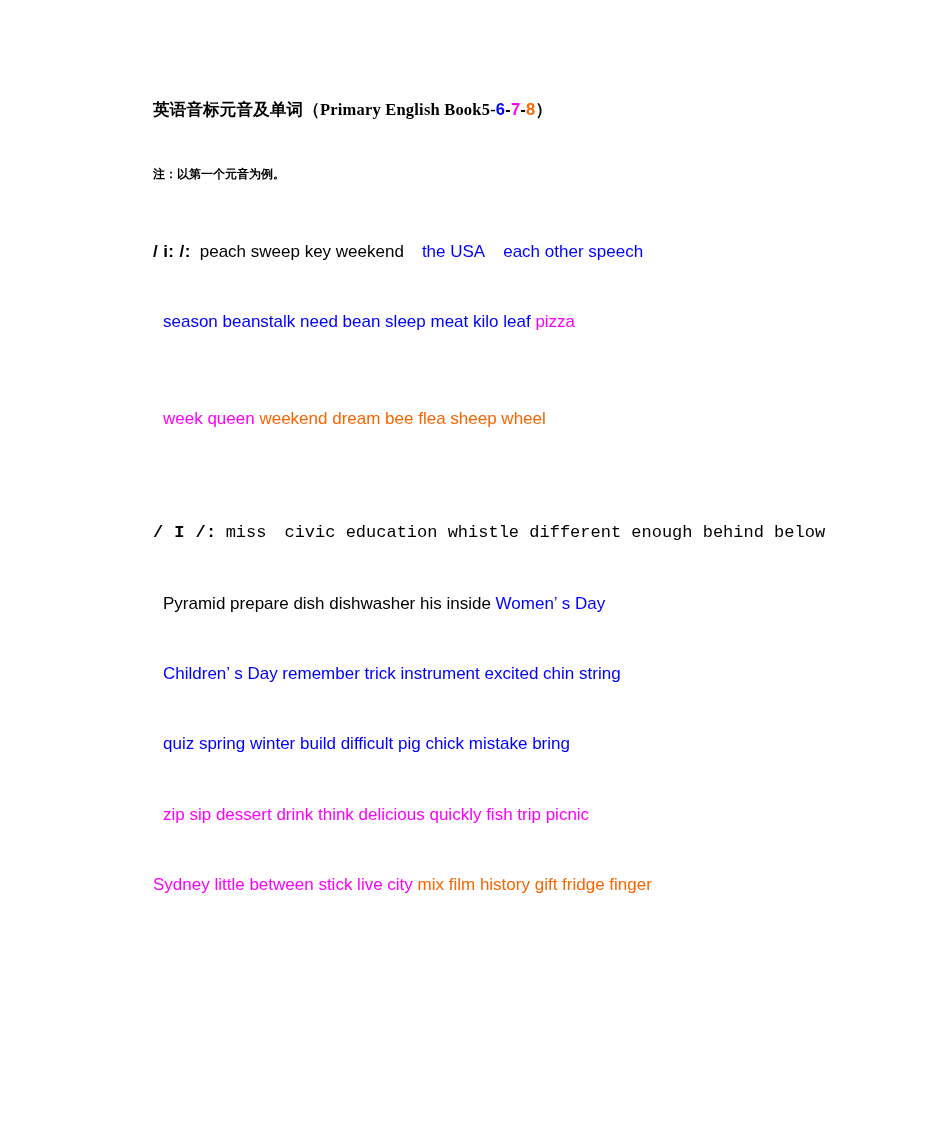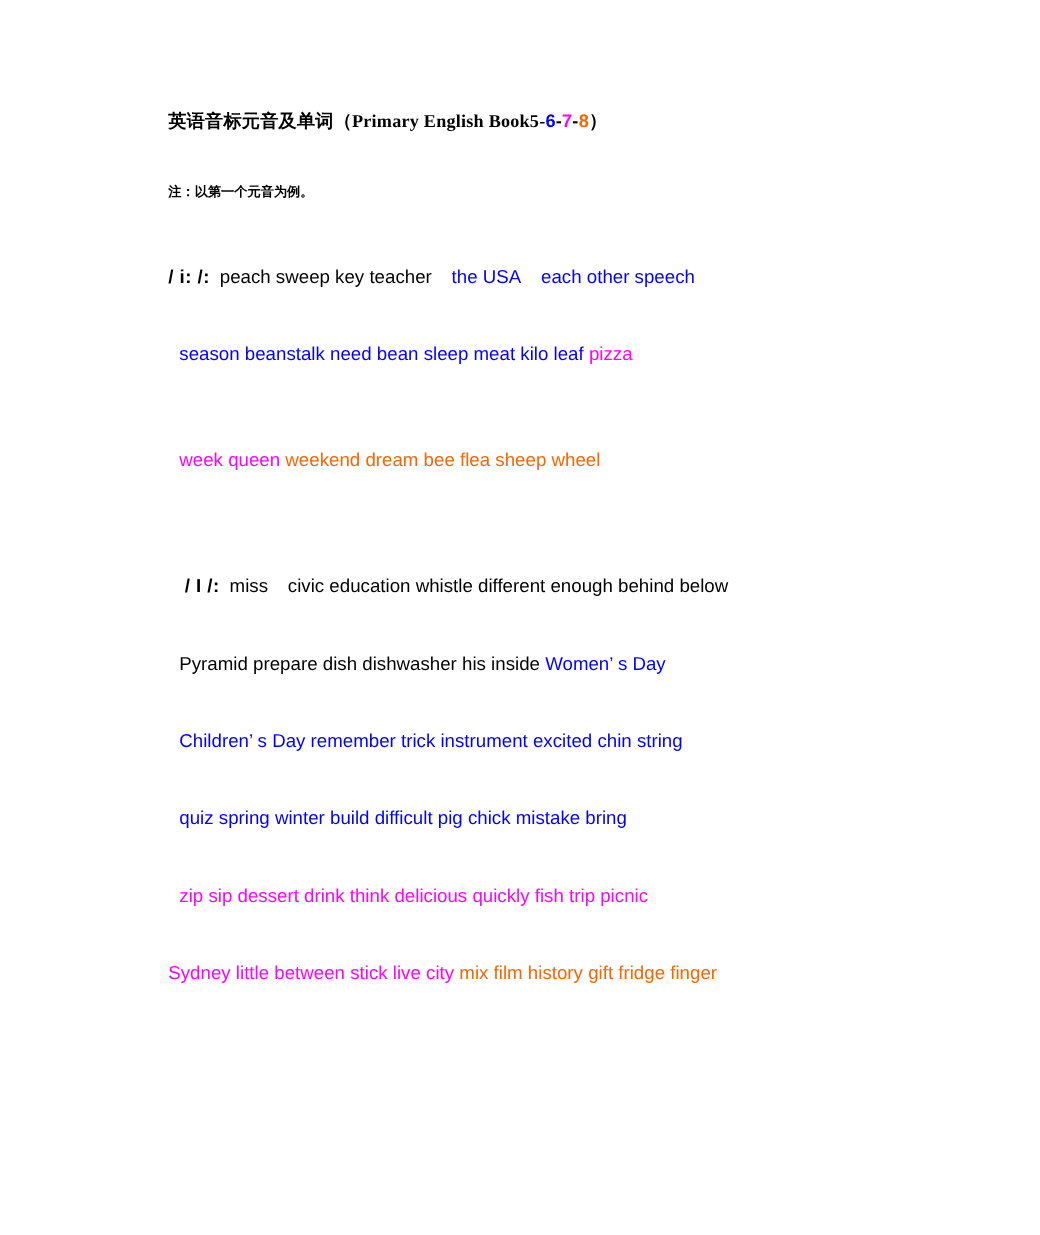--- a/index.html
+++ b/index.html
@@ -71,32 +71,32 @@
 
 <div class="page">
 
   <div class="doc-title">
     <span class="cjk">英语音标元音及单词</span><span class="cjk">（Primary English Book5-</span><span class="c-blue">6</span><span>-</span><span class="c-magenta">7</span><span>-</span><span class="c-orange">8</span><span class="cjk">）</span>
   </div>
 
   <div class="doc-note">注：以第一个元音为例。</div>
 
   <div class="word-line" style="left:153px; top:243px;">
-    <span class="ipa c-black">/ i: /:</span><span class="gap-sm"></span><span class="c-black">peach sweep key teacher</span><span class="gap-md"></span><span class="c-blue">the USA</span><span class="gap-md"></span><span class="c-blue">each other speech</span>
+    <span class="ipa c-black">/ i: /:</span><span class="gap-sm"></span><span class="c-black">peach sweep key weekend</span><span class="gap-md"></span><span class="c-blue">the USA</span><span class="gap-md"></span><span class="c-blue">each other speech</span>
   </div>
 
   <div class="word-line" style="left:163px; top:313px;">
     <span class="c-blue">season  beanstalk need bean sleep meat kilo leaf </span><span class="c-magenta">pizza</span>
   </div>
 
   <div class="word-line" style="left:163px; top:392px;margin-top:18px;">
     <span class="c-magenta">week queen </span><span class="c-orange">weekend dream bee flea sheep wheel</span>
   </div>
 
-  <div class="word-line" style="left:168px; top:524px;">
+  <div class="word-line" style="left:153px; top:524px;font-family:Liberation Mono, monospace;">
     <span class="ipa c-black">/ I /:</span><span class="gap-sm"></span><span class="c-black">miss</span><span class="gap-md"></span><span class="c-black">civic education whistle different enough behind below</span>
   </div>
 
   <div class="word-line" style="left:163px; top:595px;">
     <span class="c-black">Pyramid prepare dish dishwasher his inside </span><span class="c-blue">Women’  s Day</span>
   </div>
 
   <div class="word-line" style="left:163px; top:665px;">
     <span class="c-blue">Children’  s Day remember trick instrument excited chin string</span>
   </div>

